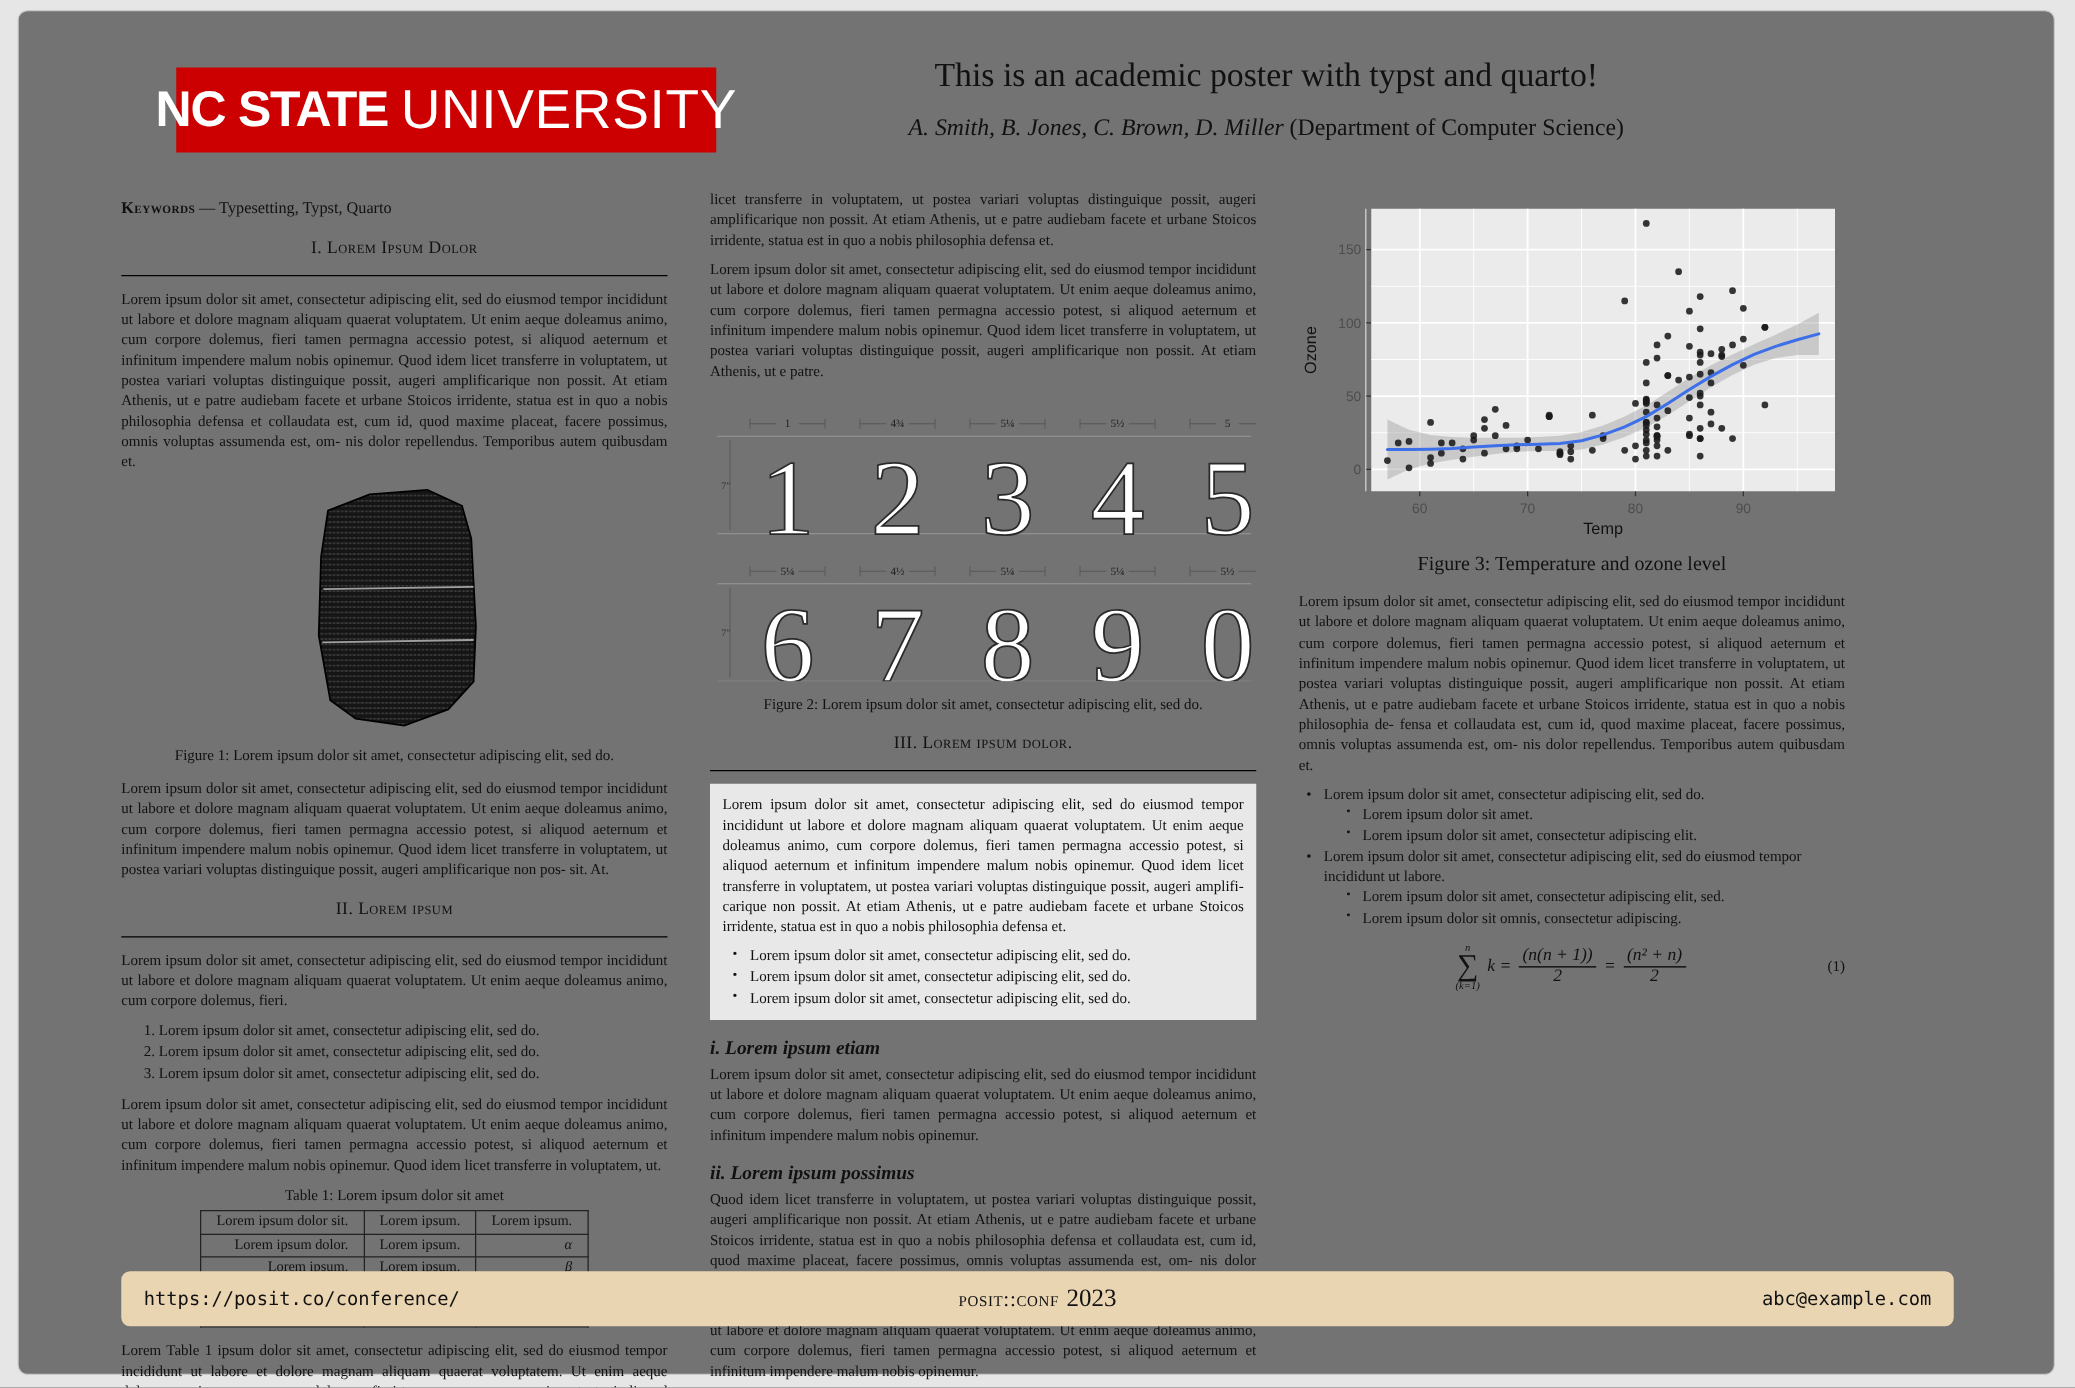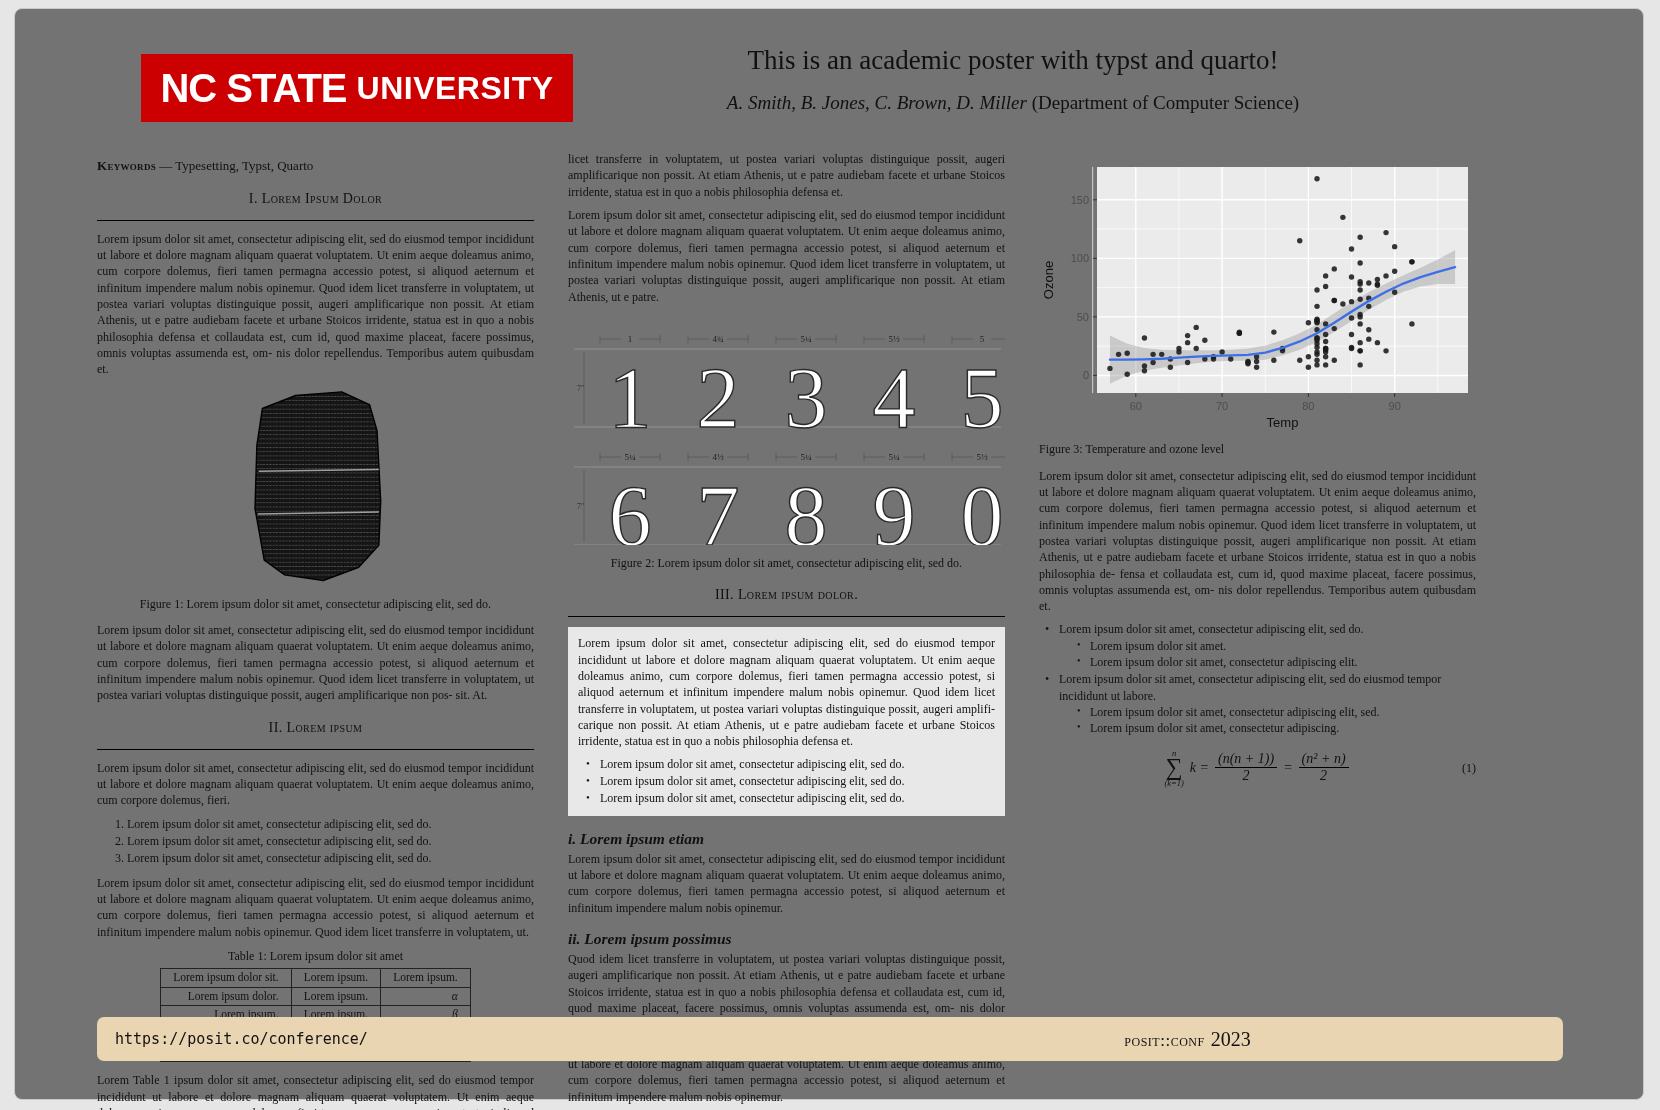--- a/index.html
+++ b/index.html
@@ -7,21 +7,21 @@
   body { background:#e6e6e6; font-family:"Liberation Serif", serif; color:#111; overflow:hidden; position:relative; }
 
   .poster { position:absolute; left:14px; top:8px; width:1630px; height:1092px;
             background:#737373; border:1px solid #c9c9c9; border-radius:8px; }
 
   
   .logo { position:absolute; left:126px; top:45px; width:432px; height:68px;
           background:#CC0000; display:flex; align-items:center; justify-content:center;
           font-family:"Liberation Sans", sans-serif; color:#fff; white-space:nowrap; }
   .logo .bold { font-weight:700; font-size:40px; letter-spacing:-1px; }
-  .logo .thin { font-weight:700; font-size:32px; letter-spacing:0.5px; margin-left:10px;text-align:right; }
+  .logo .thin { font-weight:400; font-size:44px; letter-spacing:0.5px; margin-left:10px;text-align:right; }
 
   .header-right { position:absolute; left:563px; top:36px; width:870px; text-align:center; }
   .poster-title { font-size:27px; font-weight:400; }
   .author-line { margin-top:16px; font-size:19px; }
   .author-line .authors { font-style:italic; }
   .author-line .dept { font-style:normal; }
 
   
   .col { position:absolute; top:142px; width:437px; font-size:12px; line-height:1.36; text-align:justify; }
   #col1 { left:82px; } #col2 { left:553px; } #col3 { left:1024px; }
@@ -72,21 +72,21 @@
   .equation { flex:1; display:flex; align-items:center; justify-content:center; gap:6px; font-size:14px; font-style:italic; }
   .sum { display:inline-flex; flex-direction:column; align-items:center; line-height:1; }
   .sum .lim { font-size:8.5px; font-style:italic; }
   .sum .sigma { font-size:24px; font-style:normal; line-height:0.9; }
   .frac { display:inline-flex; flex-direction:column; align-items:center; line-height:1.15; }
   .frac .num { border-bottom:1.1px solid #000; padding:0 3px; }
   .eq-num { font-size:12px; font-style:normal; }
 
   
   .chart-wrap { margin-top:8px; }
-  .chart-caption { font-size:12px; margin:4px 0 10px 0; }
+  .chart-caption { text-align:center; font-size:16px; margin:4px 0 10px 0; }
 
   
   .footer { position:absolute; left:82px; top:1008px; width:1466px; height:44px;
             background:#EAD5B2; border-radius:7px; display:flex; align-items:center;
             padding:4px 18px; }
   .footer .left  { flex:1; text-align:left;  font-family:"DejaVu Sans Mono", monospace; font-size:15px; }
   .footer .mid   { flex:1; text-align:center; font-size:17px; }
   .footer .mid .conf { font-variant:small-caps; letter-spacing:0.5px; }
   .footer .mid .year { font-size:20px; margin-left:6px; }
   .footer .right { flex:1; text-align:right; font-family:"DejaVu Sans Mono", monospace; font-size:15px; }
@@ -439,21 +439,21 @@
 
     <p class="body-par">Lorem ipsum dolor sit amet, consectetur adipiscing elit, sed do eiusmod tempor incididunt ut labore et dolore magnam aliquam quaerat voluptatem. Ut enim aeque doleamus animo, cum corpore dolemus, fieri tamen permagna accessio potest, si aliquod aeternum et infinitum impendere malum nobis opinemur. Quod idem licet transferre in voluptatem, ut postea variari voluptas distinguique possit, augeri amplificarique non possit. At etiam Athenis, ut e patre audiebam facete et urbane Stoicos irridente, statua est in quo a nobis philosophia de- fensa et collaudata est, cum id, quod maxime placeat, facere possimus, omnis voluptas assumenda est, om- nis dolor repellendus. Temporibus autem quibusdam et.</p>
 
     <ul class="nest" id="nest-list">
         <li>Lorem ipsum dolor sit amet, consectetur adipiscing elit, sed do.<ul>
             <li>Lorem ipsum dolor sit amet.</li>
             <li>Lorem ipsum dolor sit amet, consectetur adipiscing elit.</li>
           </ul></li>
         <li>Lorem ipsum dolor sit amet, consectetur adipiscing elit, sed do eiusmod tempor incididunt ut labore.<ul>
             <li>Lorem ipsum dolor sit amet, consectetur adipiscing elit, sed.</li>
-            <li>Lorem ipsum dolor sit amet, consectetur adipiscing.</li>
+            <li>Lorem ipsum dolor sit omnis, consectetur adipiscing.</li>
           </ul></li>
       </ul>
 
     <div class="equation-row">
       <span style="width:12px"></span>
       <span class="equation">
         <span class="sum">
           <span class="lim">n</span>
           <span class="sigma">∑</span>
           <span class="lim">(k=1)</span>
@@ -471,15 +471,16 @@
       </span>
       <span class="eq-num">(1)</span>
     </div>
   </div>
 
   <div class="footer">
     <span class="left">https://posit.co/conference/</span>
     <span class="mid">
       <span class="conf">posit::conf</span><span class="year">2023</span>
     </span>
+    <span class="right">abc@example.com</span>
   </div>
 
 </div>
 
 </body></html>

